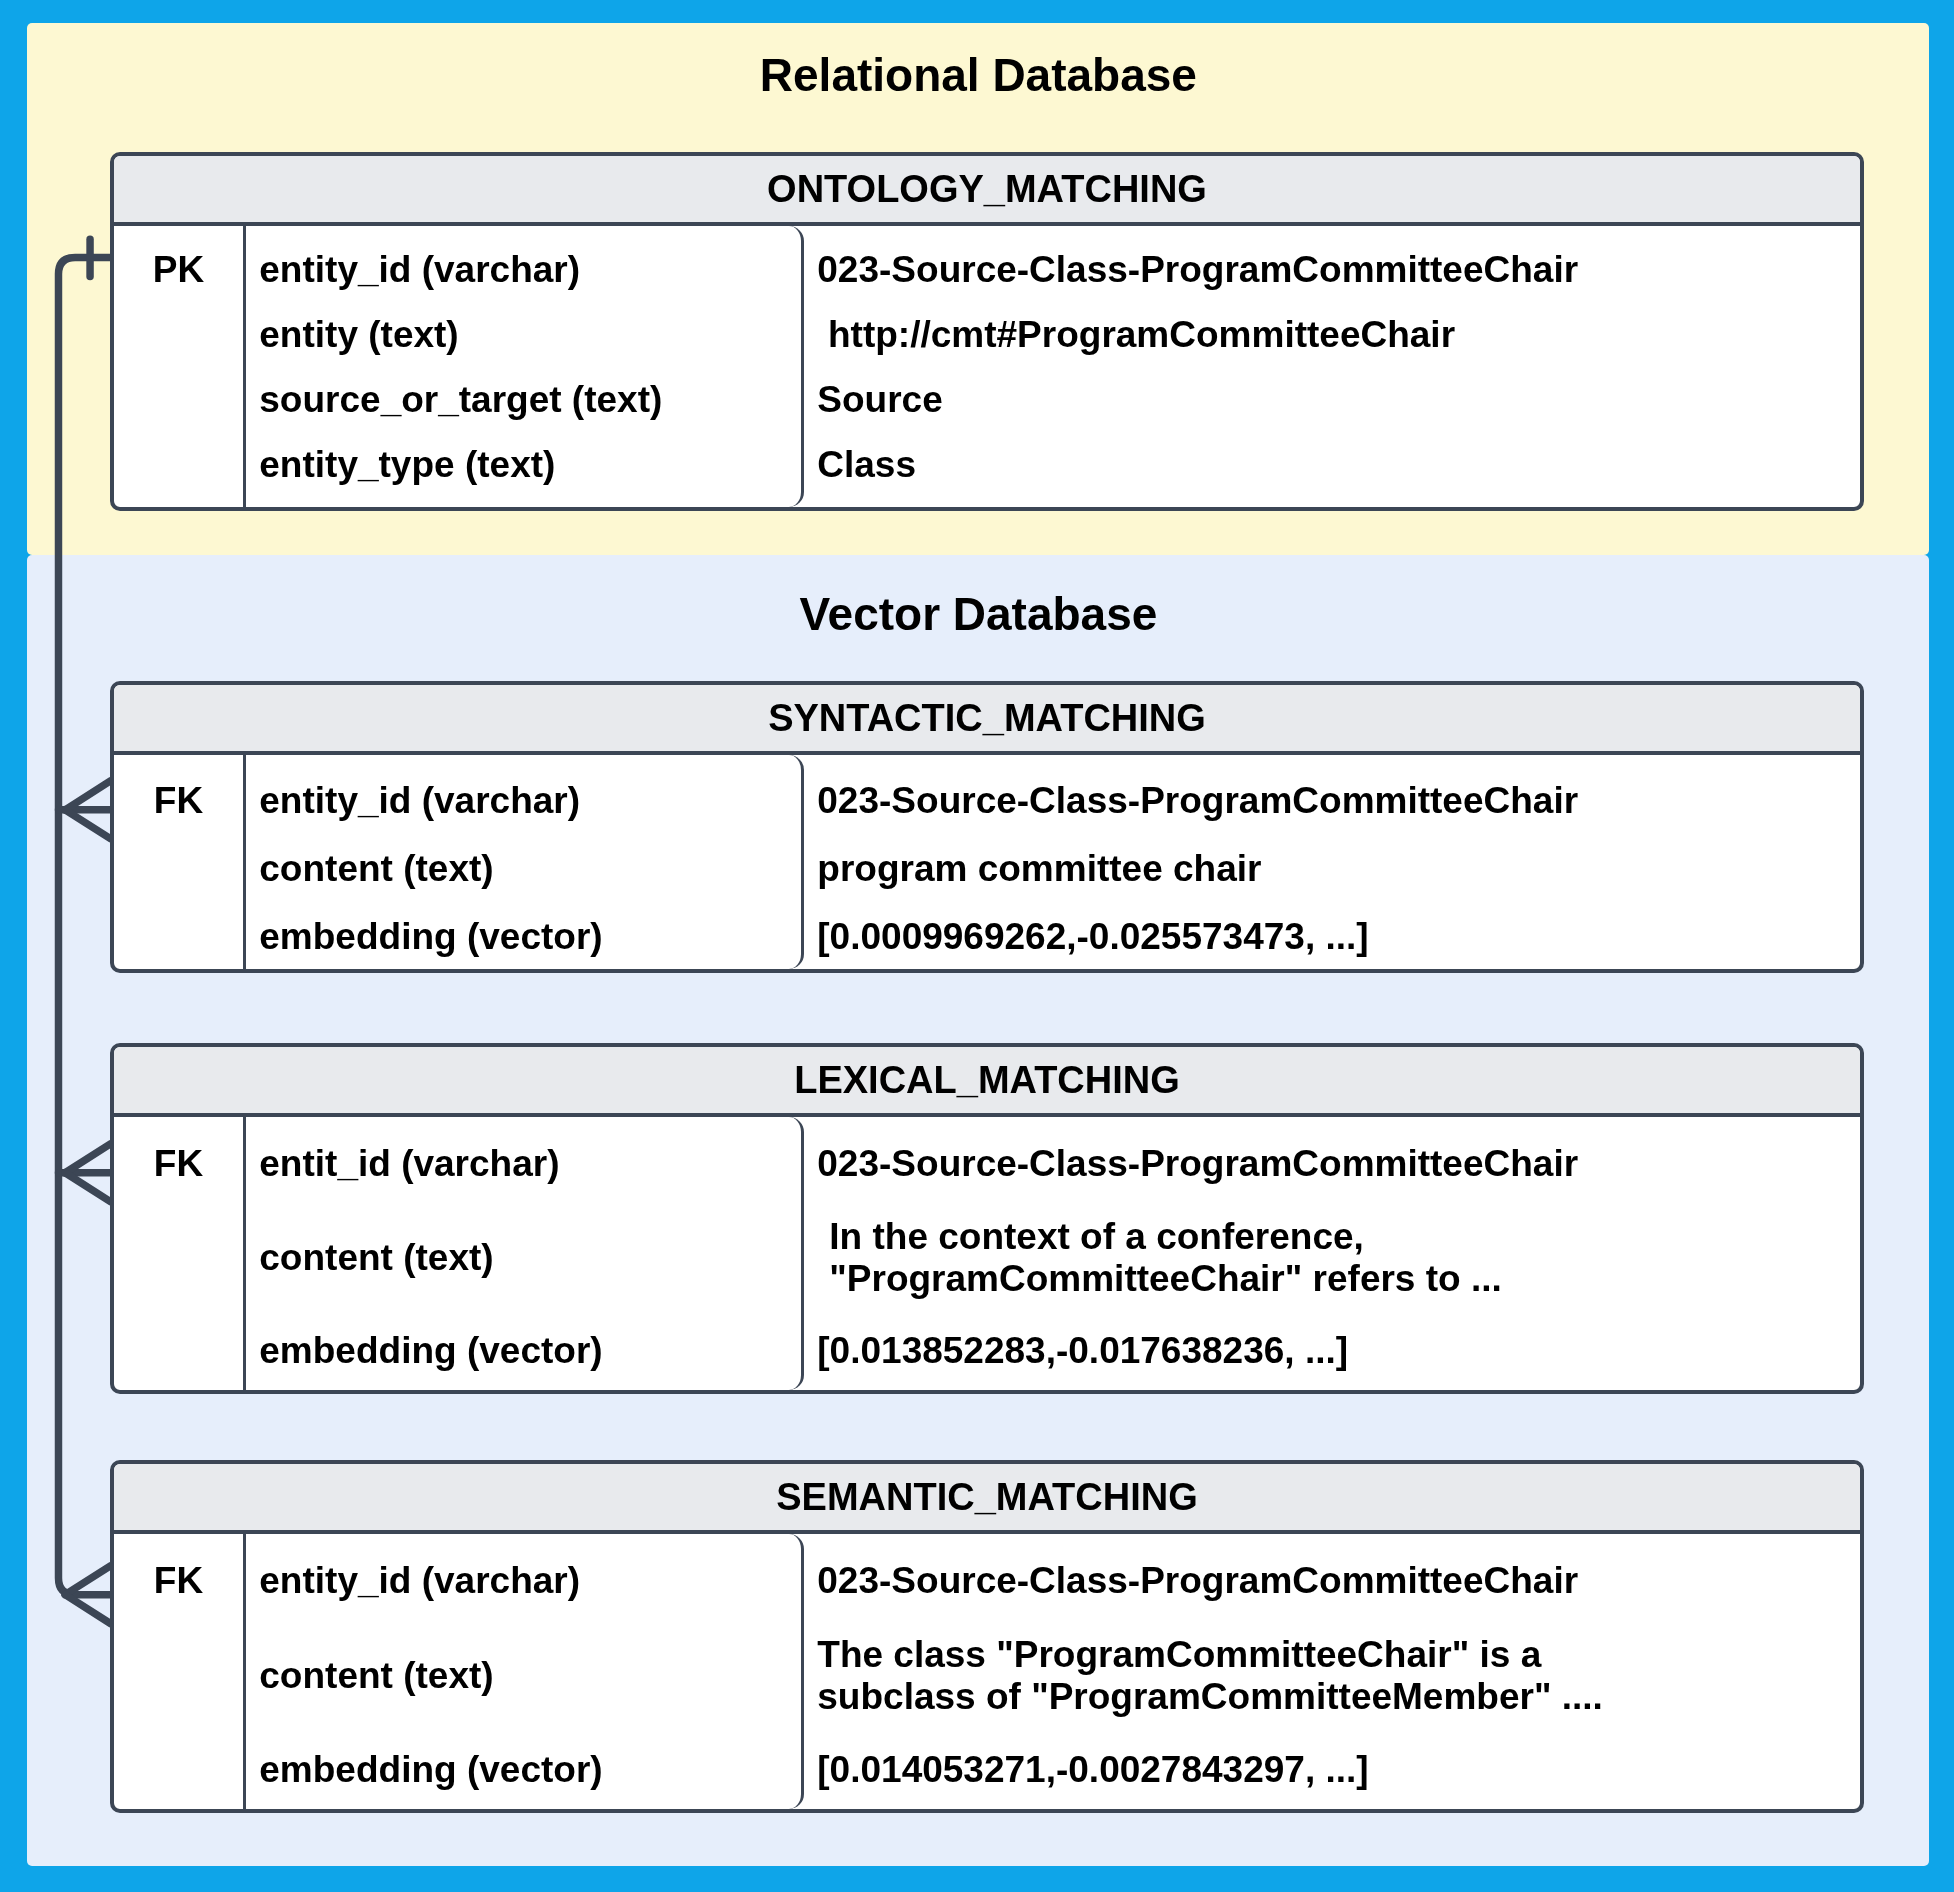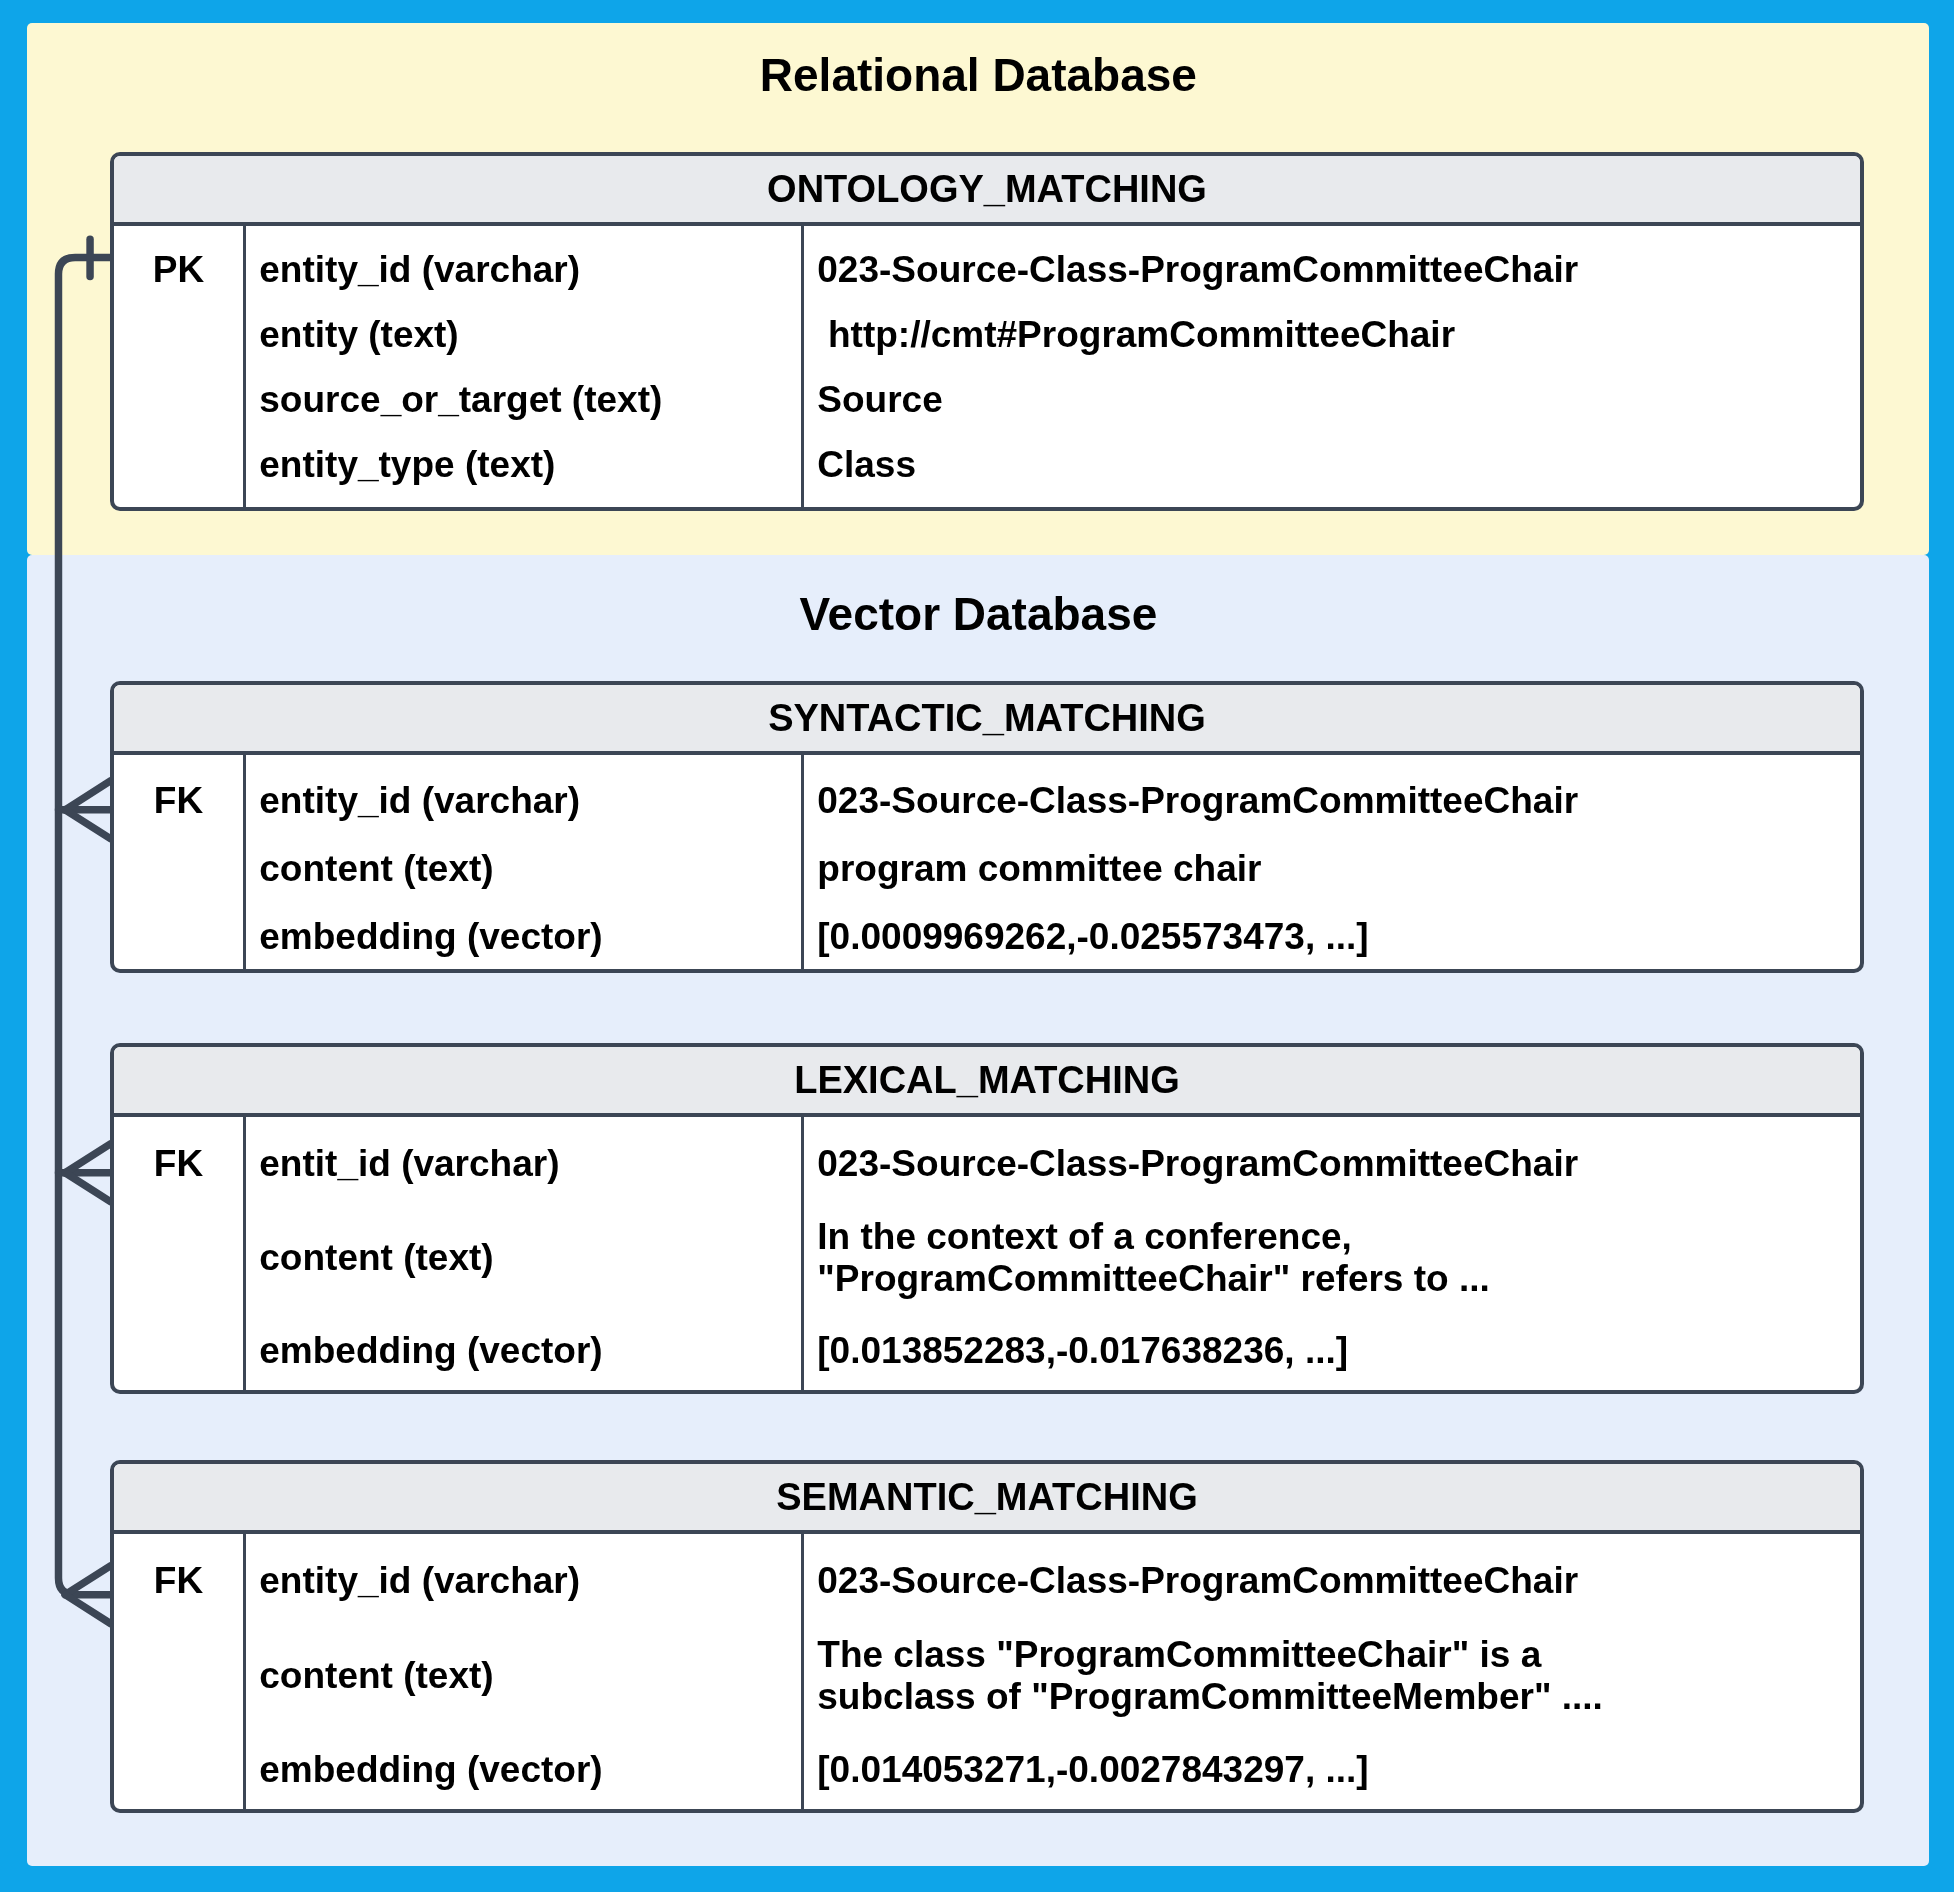--- a/index.html
+++ b/index.html
@@ -73,20 +73,21 @@
     flex: 0 0 132px;
     border-right: 3.3px solid #3c4655;
     padding-top: 11.6px;
   }
   .col-attr {
     box-sizing: border-box;
     width: 558px;
     flex: 0 0 558px;
     border-right: 3.3px solid #3c4655;
     padding-top: 11.6px;
+    border-radius: 15px;
   }
   .col-val {
     box-sizing: border-box;
     flex: 1 1 auto;
     padding-top: 11.6px;
   }
   .cell {
     box-sizing: border-box;
     font-size: 37px;
     font-weight: bold;
@@ -212,21 +213,21 @@
         <div class="cell center empty" style="height:116px;"></div>
         <div class="cell center empty" style="height:71px;"></div>
       </div>
       <div class="col-attr">
         <div class="cell" style="height:71px;">entit_id (varchar)</div>
         <div class="cell" style="height:116px;">content (text)</div>
         <div class="cell" style="height:71px;">embedding (vector)</div>
       </div>
       <div class="col-val">
         <div class="cell" style="height:71px;">023-Source-Class-ProgramCommitteeChair</div>
-        <div class="cell" style="height:116px;">In the context of a conference,
+        <div class="cell" style="height:116px;margin-left:12px;">In the context of a conference,
 "ProgramCommitteeChair" refers to ...</div>
         <div class="cell" style="height:71px;">[0.013852283,-0.017638236, ...]</div>
       </div>
     </div>
   </div>
 
   <div class="entity" style="left:110px; top:1460px; width:1754px; height:353px;">
     <div class="entity-header">
       <span class="entity-title">SEMANTIC_MATCHING</span>
     </div>

